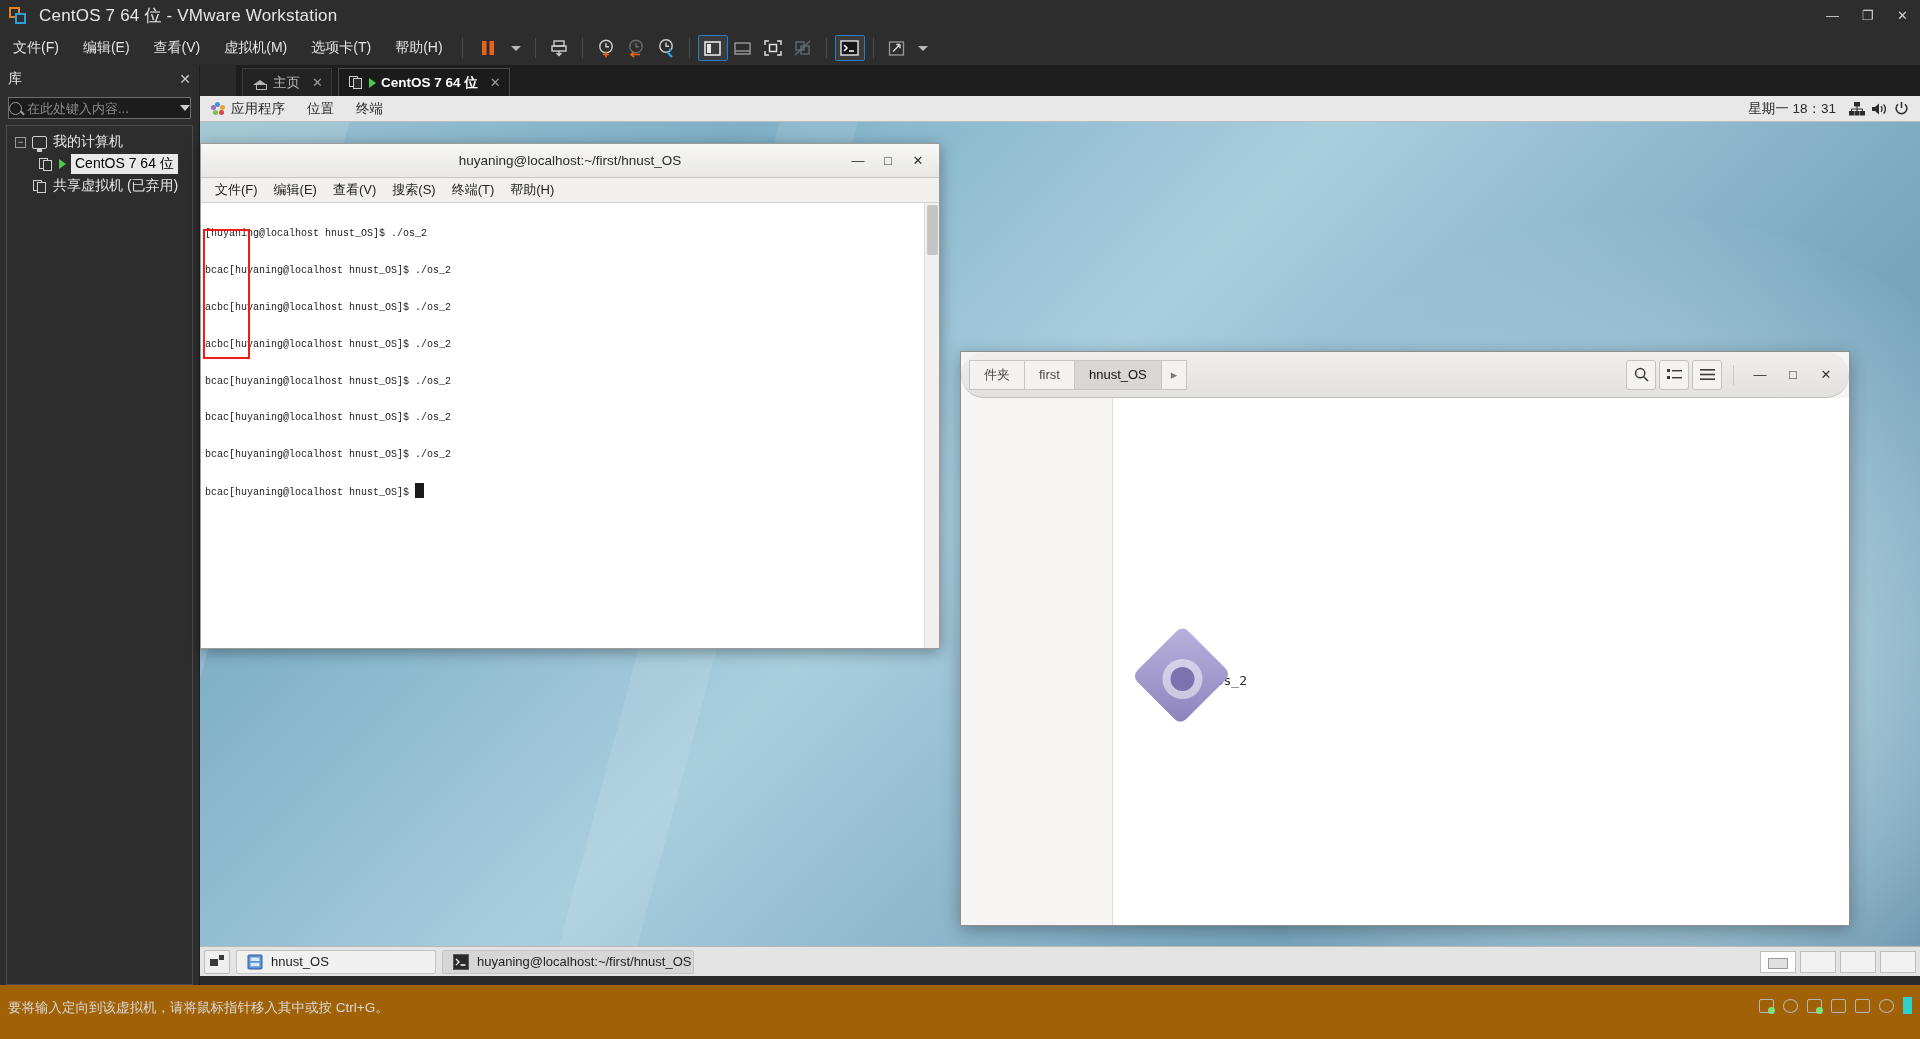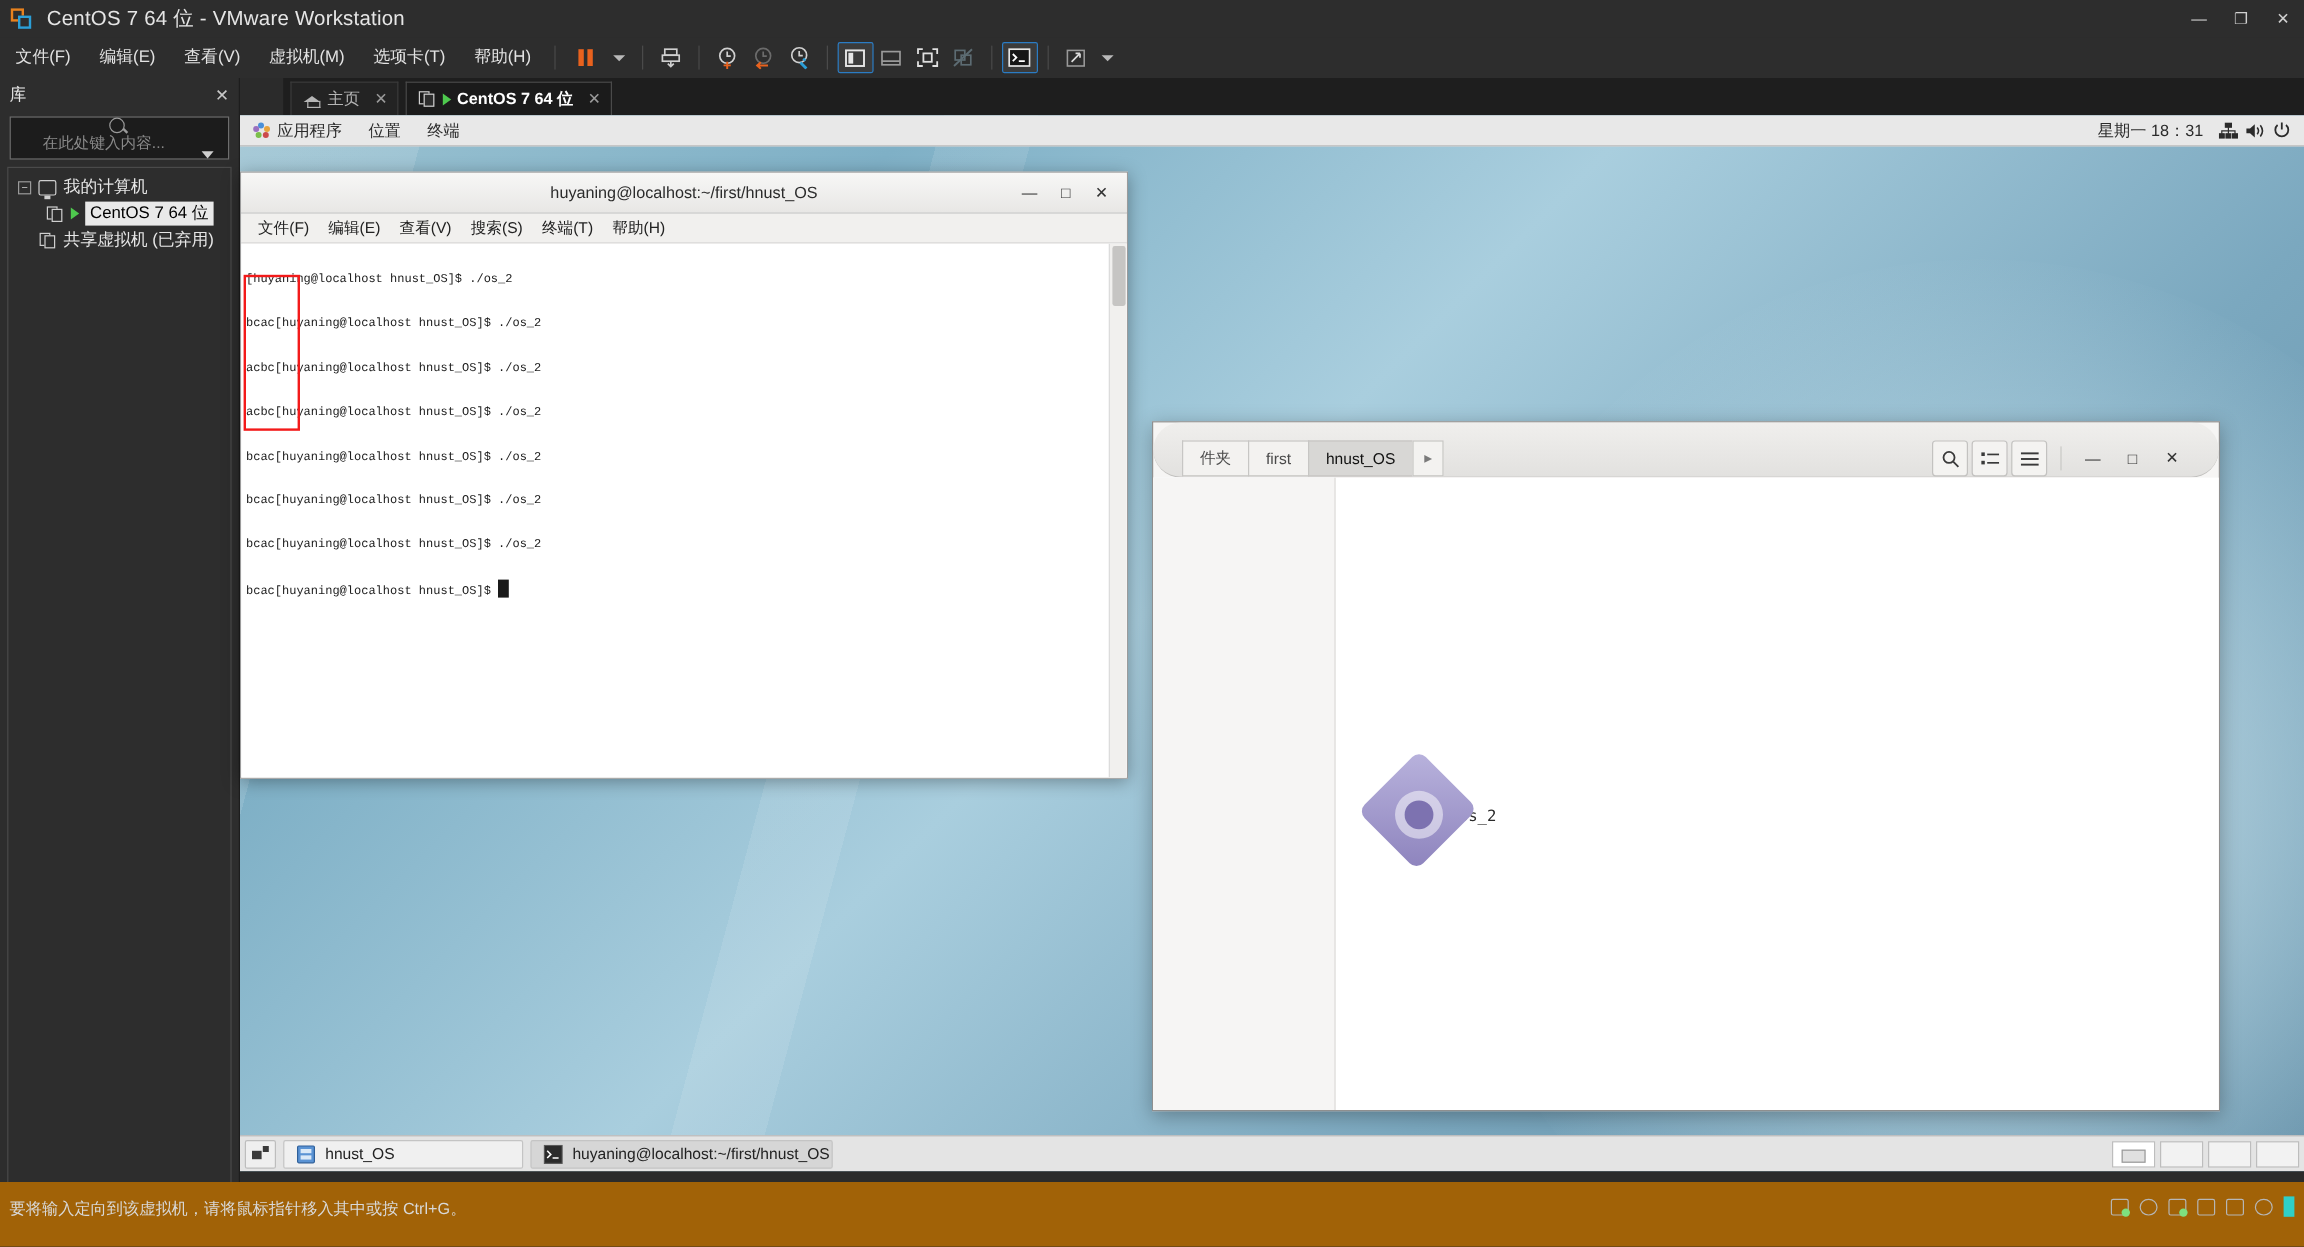--- a/index.html
+++ b/index.html
@@ -39,22 +39,22 @@
 
   
   .lib-panel {
     position:absolute; left:0; top:65px; width:200px; height:920px;
     background:#2d2d2d; border-right:1px solid #1d1d1d;
   }
   .lib-head { height:28px; display:flex; align-items:center; padding:0 8px; }
   .lib-title { color:#e6e6e6; font-size:14px; }
   .lib-close { margin-left:auto; color:#c8c8c8; font-size:14px; }
   .lib-search {
-    margin:4px 8px 0 8px; height:36px; background:#1c1c1c; border:1px solid #6e6e6e;
-    display:flex; align-items:center; padding:0 12px;flex-direction:column;
+    margin:4px 8px 0 8px; height:22px; background:#1c1c1c; border:1px solid #6e6e6e;
+    display:flex; align-items:center; padding:0 0;
   }
   .lib-search .magn { width:13px;height:13px;border:1.6px solid #9a9a9a;border-radius:50%;margin-right:5px;position:relative;flex:0 0 auto;}
   .lib-search .magn:after{content:"";position:absolute;width:5px;height:1.6px;background:#9a9a9a;transform:rotate(45deg);right:-4px;bottom:0px;}
   .lib-search input {
     background:transparent;border:none;outline:none;color:#bdbdbd;font-size:13px;width:128px;
     font-family:"Liberation Sans", sans-serif;
   }
   .lib-search input::placeholder{color:#8a8a8a;}
   .lib-search .dd { margin-left:auto; width:0;height:0;border-left:5px solid transparent;border-right:5px solid transparent;border-top:6px solid #cfcfcf;}
   .lib-tree { margin:6px 6px 0 6px; border:1px solid #4a4a4a; height:860px; padding-top:5px; }
@@ -135,21 +135,21 @@
   .cursor { display:inline-block; width:9px; height:15px; background:#1a1a1a; vertical-align:-3px; }
   .red-box { position:absolute; left:2px; top:26px; width:47px; height:130px; border:2px solid #f31a1a; }
   .term-scroll { width:15px; background:#f1f0ee; border-left:1px solid #dcdcdc; position:relative; }
   .term-scroll .thumb { position:absolute; left:2px; top:2px; width:11px; height:50px; background:#c6c5c3; border-radius:2px; }
 
   
   .naut { position:absolute; left:760px; top:255px; width:890px; height:575px;
           background:#f6f5f4; border:1px solid #8f8f8f; box-shadow:0 4px 16px rgba(0,0,0,.3);
           display:flex; flex-direction:column; }
   .naut-head { height:46px; background:linear-gradient(#f0efed,#e2e1df); border-bottom:1px solid #c0bfbd;
-               display:flex; align-items:flex-end; padding:0 24px;border-radius:23px; }
+               display:flex; align-items:center; padding:0 8px;border-radius:23px; }
   .crumbs { display:flex; align-items:center; height:30px; }
   .crumb { height:30px; display:flex; align-items:center; padding:0 14px; font-size:13px;
            border:1px solid #c7c6c4; border-right:none; background:#f3f2f0; color:#4a4a4a; }
   .crumb.cur { background:#d8d7d5; color:#111; }
   .crumb.last { border-right:1px solid #c7c6c4; padding:0 9px; color:#7a7a7a; }
   .naut-actions { margin-left:auto; display:flex; align-items:center; gap:3px; }
   .nbtn { width:30px; height:30px; border:1px solid #c3c2c0; background:#f4f3f1; border-radius:3px;
           display:flex; align-items:center; justify-content:center; color:#3a3a3a; font-size:14px; }
   .nsep { width:1px; height:20px; background:#c9c8c6; margin:0 8px; }
   .nwb { width:30px;height:30px;display:flex;align-items:center;justify-content:center;color:#333;font-size:13px;}

